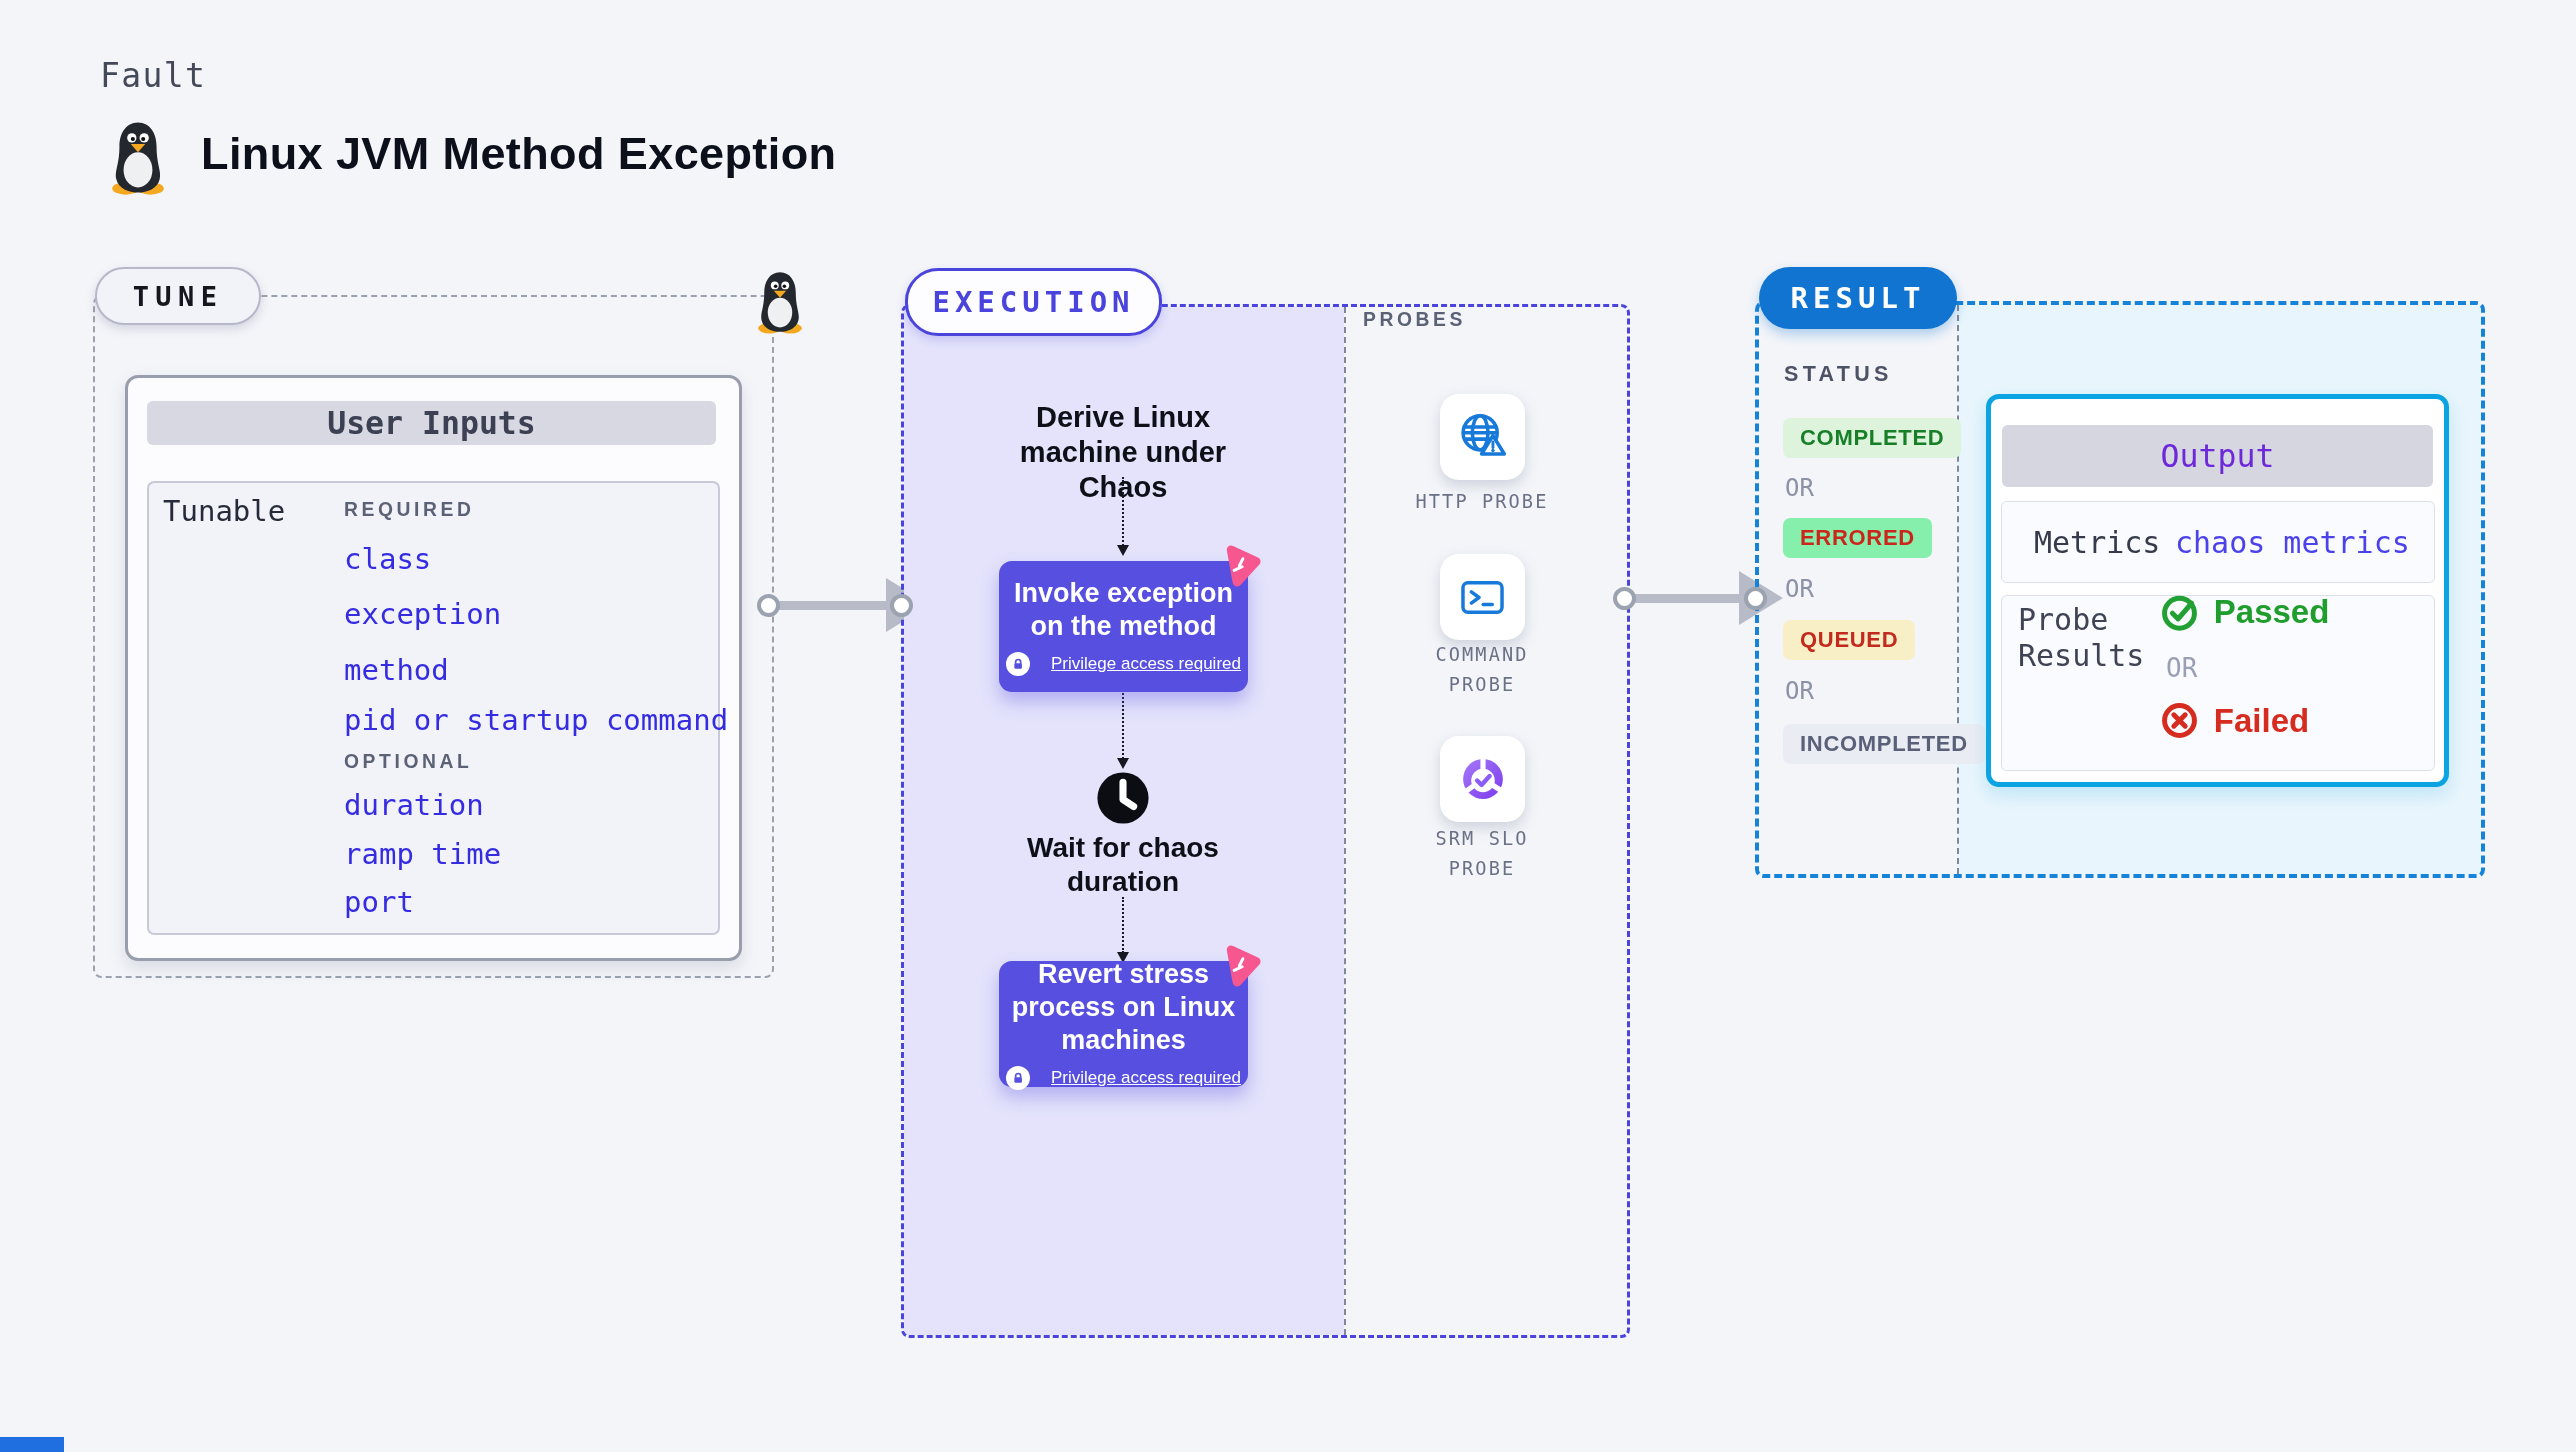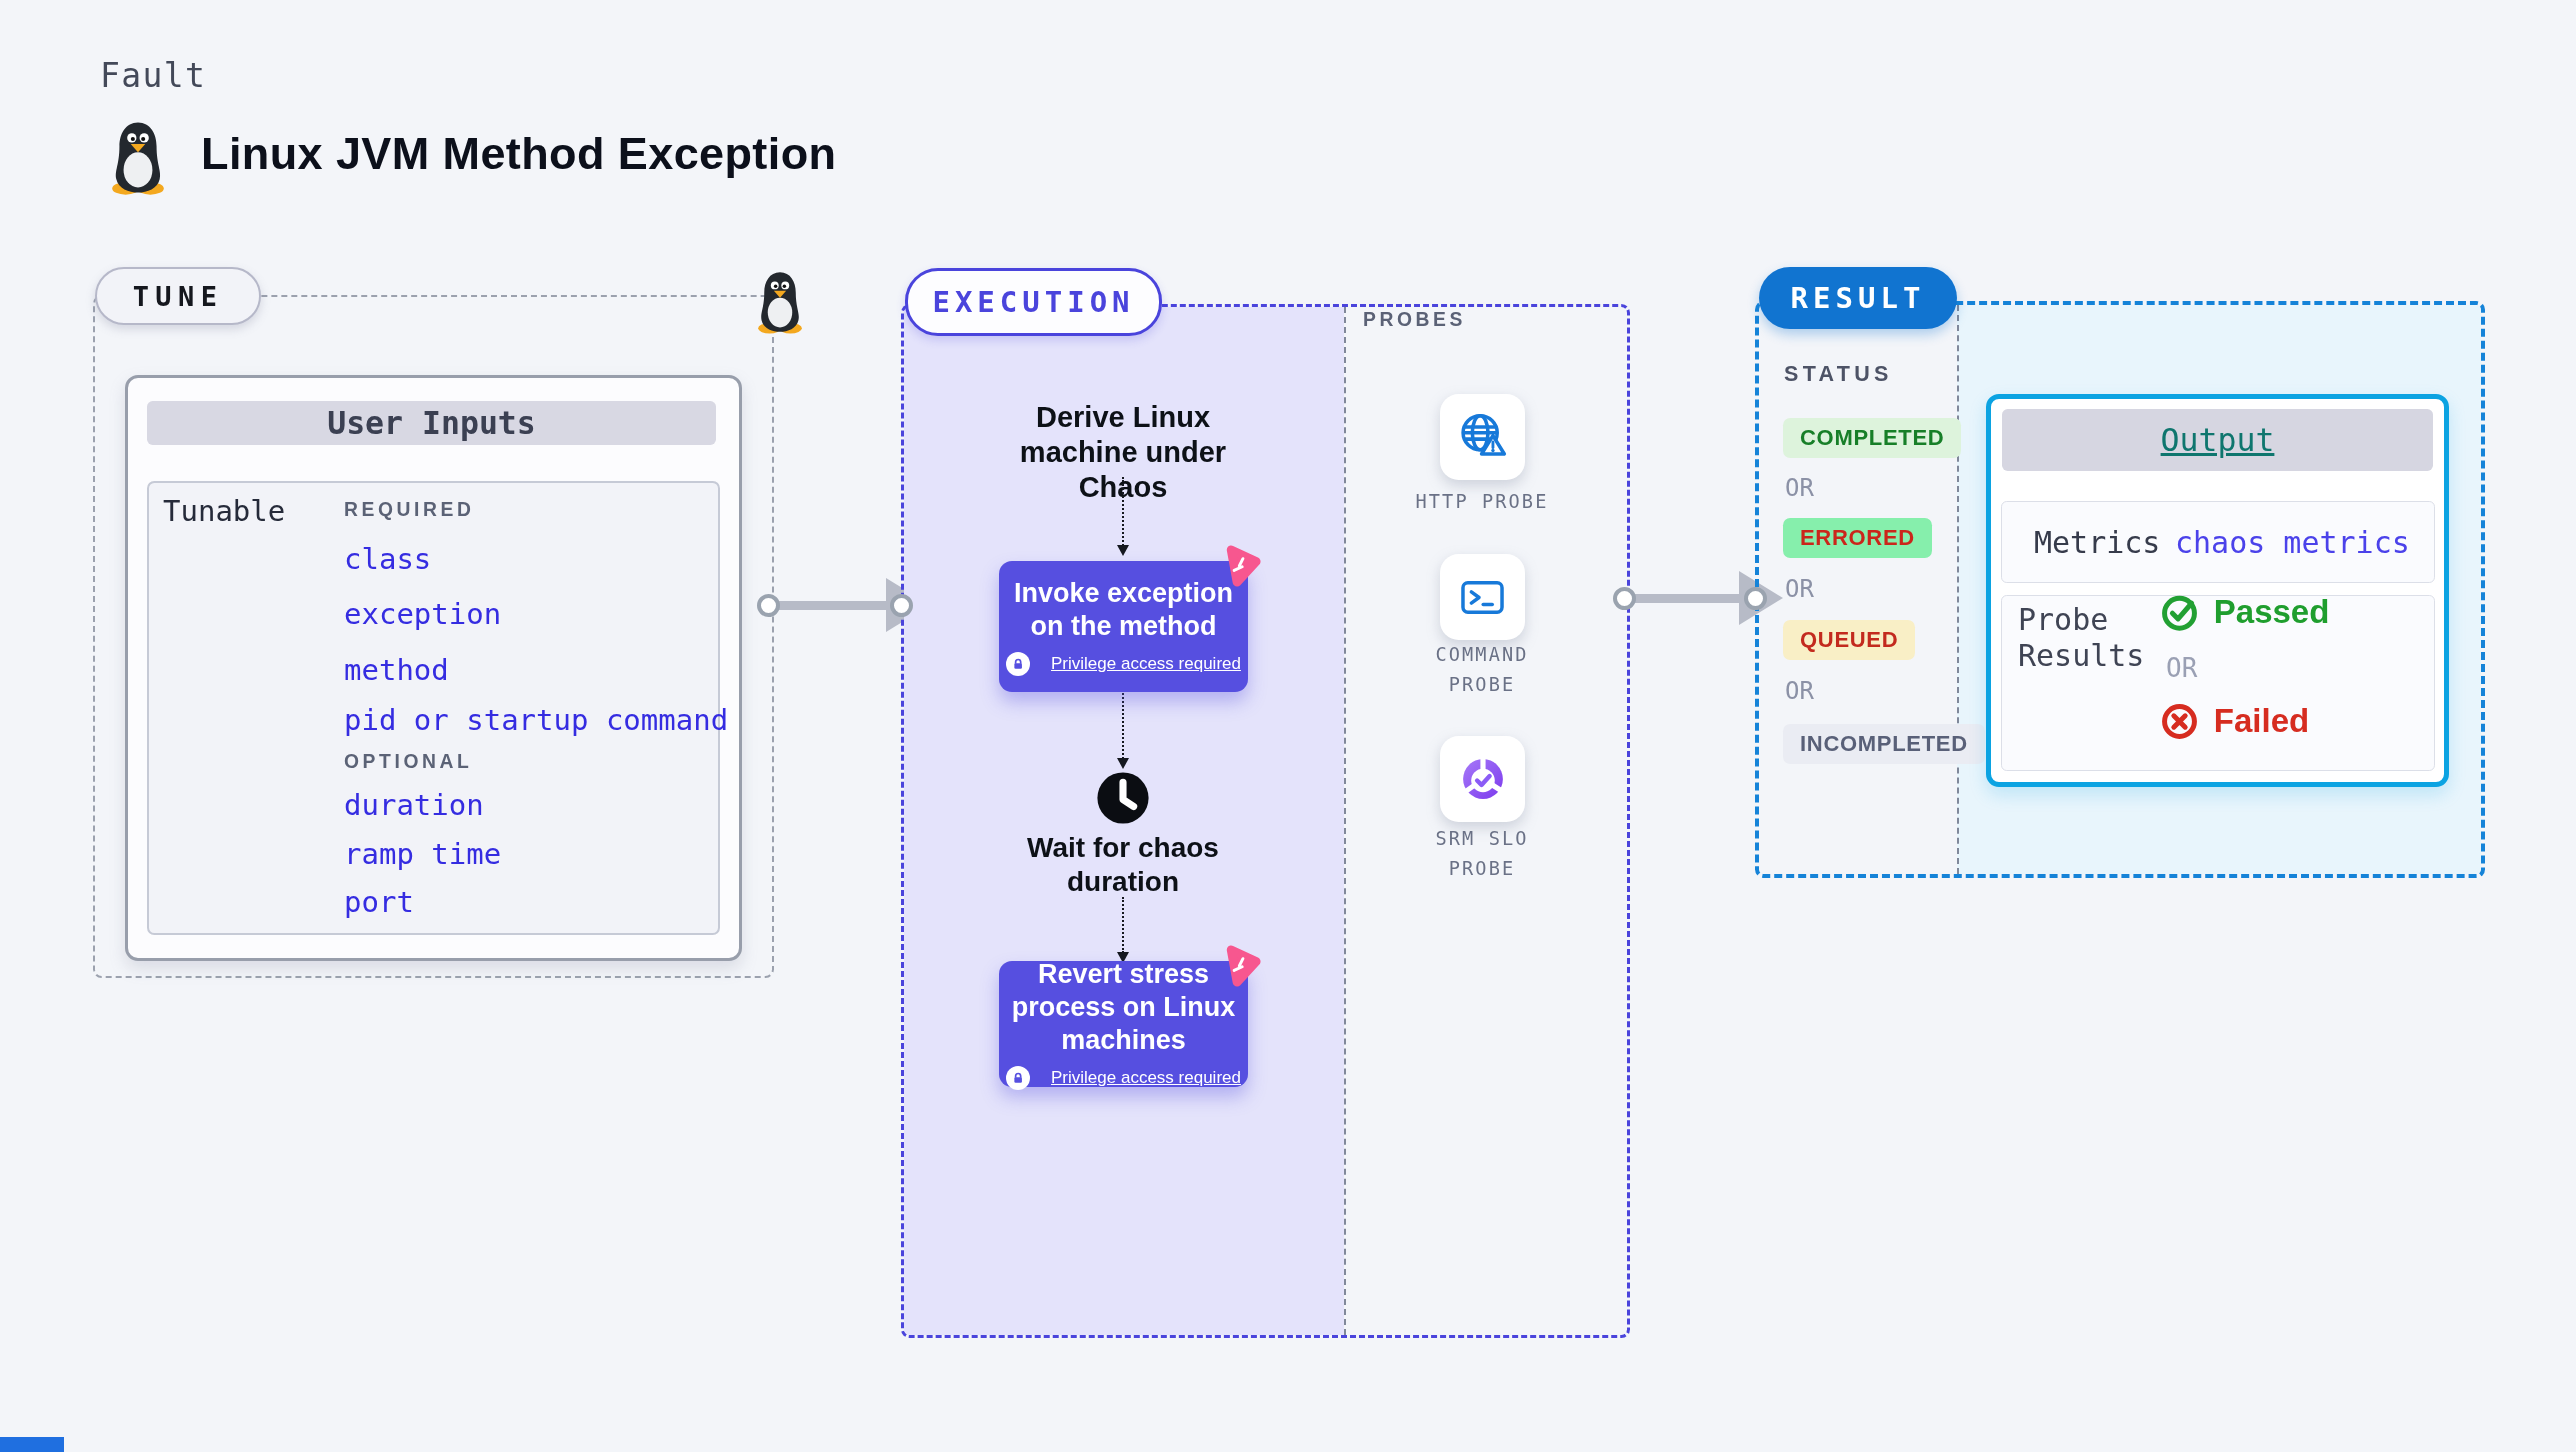--- a/index.html
+++ b/index.html
@@ -75,30 +75,30 @@
     font-size:22px;font-weight:700;letter-spacing:0.7px;}
   .badge-completed{background:#ddf3dc;color:#177f28;}
   .badge-errored{background:#86efac;color:#cb261b;}
   .badge-queued{background:#f9efc6;color:#c32a1e;}
   .badge-incompleted{background:#eaecf3;color:#596078;}
   .or-text{position:absolute;left:1785px;font-size:24px;color:#8b91a6;}
 
   
   .output-box{left:1986px;top:394px;width:463px;height:393px;background:#ffffff;border:5px solid #0ba3e2;border-radius:13px;
     box-sizing:border-box;box-shadow:0 7.2px 17px rgba(11,163,226,.18);}
-  .output-header{left:2002px;top:409px;width:431px;height:62px;background:#d6d6e1;border-radius:5.7px;
-    display:flex;align-items:center;justify-content:center;font-size:31.5px;color:#0f766e;text-decoration:underline;}
+  .output-header{left:2002px;top:425px;width:431px;height:62px;background:#d6d6e1;border-radius:5.7px;
+    display:flex;align-items:center;justify-content:center;font-size:31.5px;color:#6d28d9;}
   .orow{position:absolute;left:2001px;width:434px;background:#fafbfe;border:1.4px solid #dcdfe8;border-radius:5.7px;box-sizing:border-box;}
   .orow1{top:501px;height:82px;}
   .orow2{top:595px;height:176px;}
   .metrics-label{left:2034px;top:525px;font-size:30px;color:#363b4b;}
   .metrics-value{left:2175px;top:525px;font-size:30px;color:#4b42ea;cursor:pointer;}
   .probe-results-label{left:2018px;top:602px;width:143px;font-size:30px;line-height:36px;color:#3f4454;}
   .passed-row{left:2161px;top:593px;display:flex;align-items:center;gap:15.8px;}
-  .failed-row{left:2161px;top:702px;display:flex;align-items:flex-end;gap:15.8px;}
+  .failed-row{left:2161px;top:702px;display:flex;align-items:flex-start;gap:15.8px;}
   .passed-text{font-size:33px;font-weight:700;color:#1f9e2e;}
   .failed-text{font-size:33px;font-weight:700;color:#d62c20;}
   .or-output{left:2166px;top:653px;font-size:26px;color:#9aa0b4;}
 
   .footer-artifact{left:0;top:1437px;width:64px;height:15px;background:#1f6fe0;}
 </style>
 </head>
 <body>
 
 <div id="canvas">

